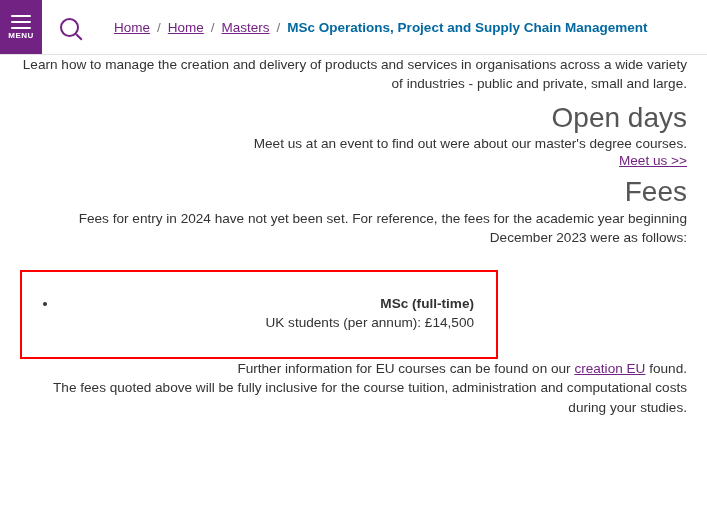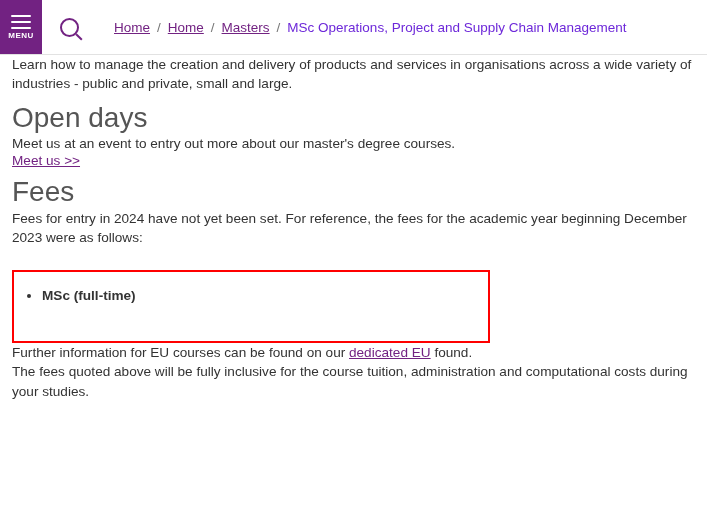--- a/index.html
+++ b/index.html
@@ -93,27 +93,28 @@
   }
   .breadcrumb a {
     color: #722282;
     text-decoration: underline;
   }
   .breadcrumb .sep {
     color: #777777;
     margin: 0 7px;
   }
   .breadcrumb .current {
-    color: #6d28d9;
-    font-weight: normal;
+    color: #0369a1;
+    font-weight: bold;
   }
 
   
   .content {
-    padding: 0 12px;
+    padding: 0 20px;
+    text-align: right;
   }
   p.body-text {
     font-size: 13.6px;
     line-height: 1.42;
     color: #333333;
     margin: 0;
   }
   .intro {
     margin-top: 34px;
   }
@@ -137,21 +138,21 @@
 
   
   .fees-box {
     border: 2px solid #ff0000;
     margin-top: 22px;
     padding: 14px 14px 16px 10px;
     width: 478px;
     box-sizing: border-box;
   }
   .fees-list {
-    margin: 0;
+    margin: 8px;
     padding: 0 0 0 18px;
     list-style: disc;
   }
   .fees-list li {
     font-size: 13.6px;
     line-height: 1.45;
     color: #333333;
   }
   .fees-list li strong {
     font-weight: bold;
@@ -189,36 +190,36 @@
     <span class="current">MSc Operations, Project and Supply Chain Management</span>
   </nav>
 </div>
 
 <div class="content">
 
   <p class="body-text intro">Learn how to manage the creation and delivery of products and services in organisations across a wide variety of industries - public and private, small and large.</p>
 
   <h2 class="section-heading">Open days</h2>
 
-  <p class="body-text para-gap">Meet us at an event to entry out more about our master's degree courses.</p>
+  <p class="body-text para-gap">Meet us at an event to find out were about our master's degree courses.</p>
 
   <div class="meetus">
     <a class="inline-link" href="#">Meet us &gt;&gt;</a>
   </div>
 
   <h2 class="section-heading">Fees</h2>
 
   <p class="body-text para-gap">Fees for entry in 2024 have not yet been set. For reference, the fees for the academic year beginning December 2023 were as follows:</p>
 
   <div class="fees-box">
     <ul class="fees-list">
       <li>
         <strong>MSc (full-time)</strong><br>
-        <br>
+        <span>UK students (per annum): £14,500</span><br>
       </li>
     </ul>
   </div>
 
-  <p class="body-text after-box"><span>Further information for EU courses can be found on our </span><a class="inline-link" href="#">dedicated EU</a><span> found.</span></p>
+  <p class="body-text after-box"><span>Further information for EU courses can be found on our </span><a class="inline-link" href="#">creation EU</a><span> found.</span></p>
 
   <p class="body-text closing">The fees quoted above will be fully inclusive for the course tuition, administration and computational costs during your studies.</p>
 
 </div>
 
 </body></html>

